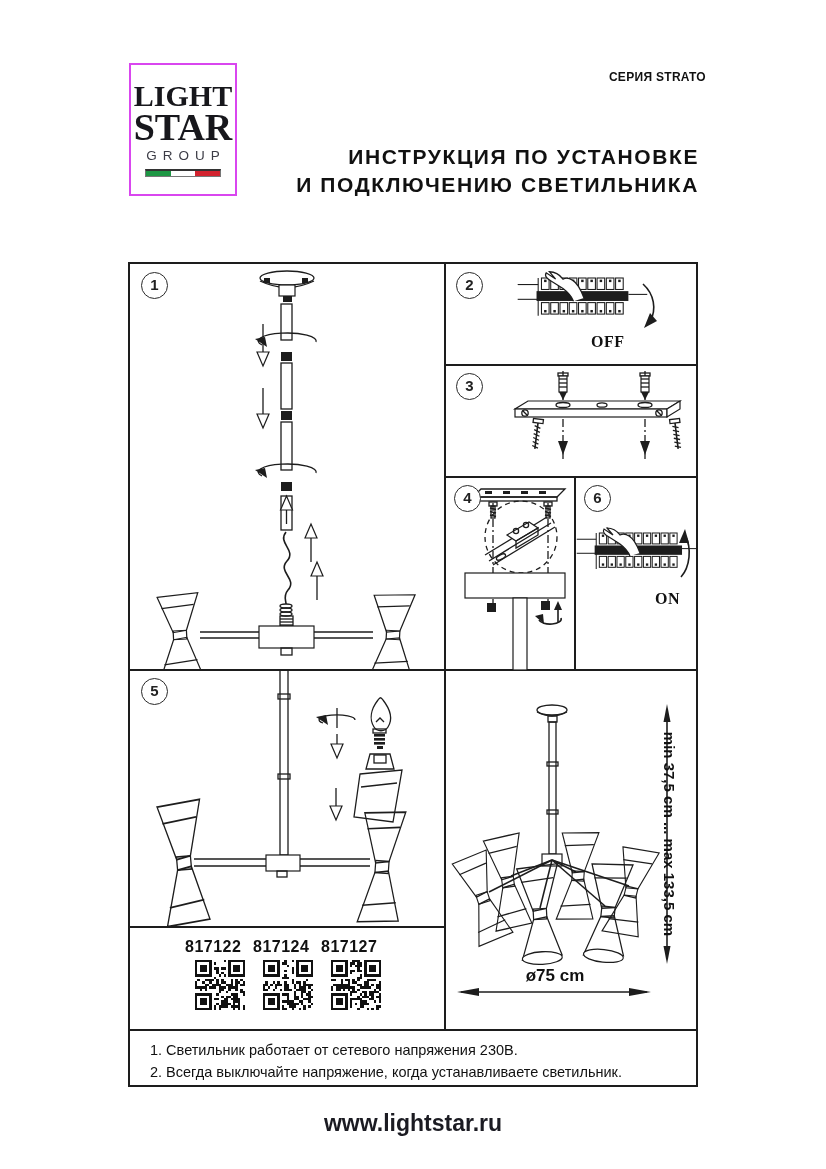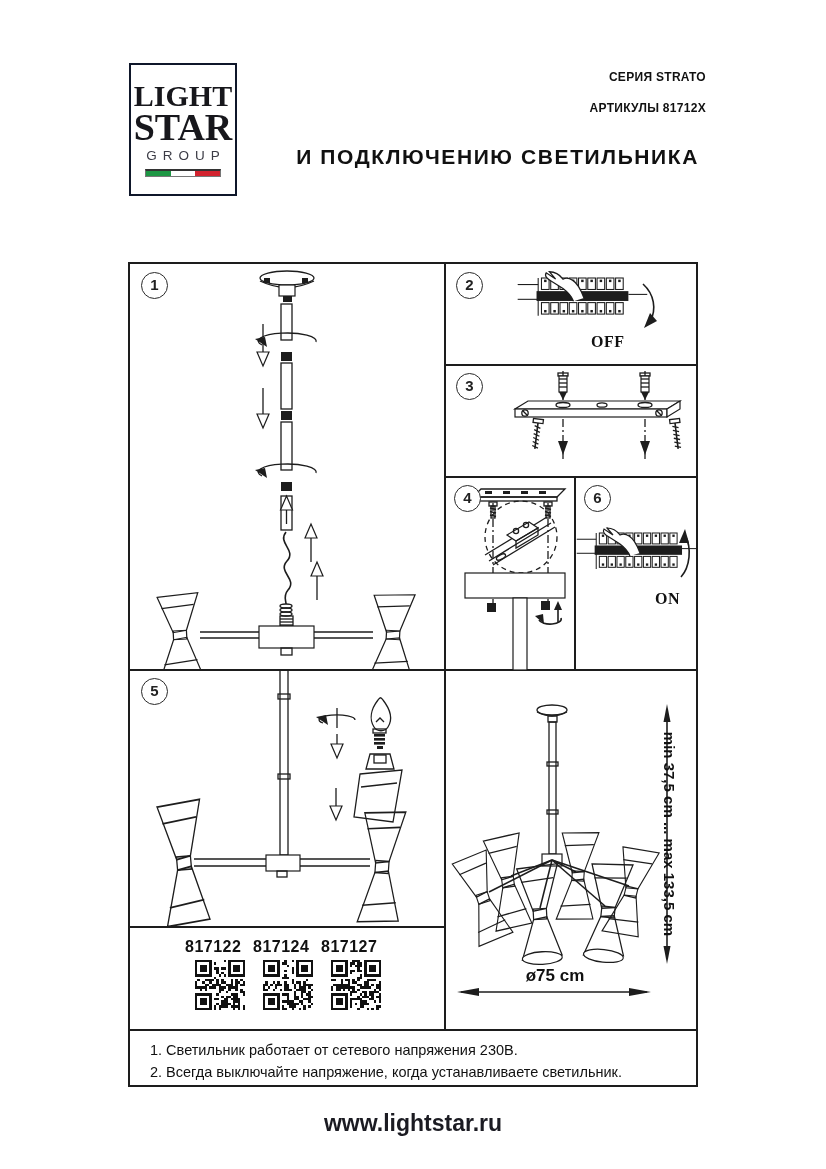--- a/index.html
+++ b/index.html
@@ -2,21 +2,21 @@
 <html><head>
 <meta charset="utf-8">
 <style>
   * { margin:0; padding:0; box-sizing:border-box; }
   html,body { background:#ffffff; }
   .sheet { position:relative; width:826px; height:1169px; background:#fff;
            font-family:"Liberation Sans", sans-serif; color:#111; overflow:hidden; }
 
   
   .logo { position:absolute; left:129px; top:63px; width:108px; height:133px;
-          border:2px solid #0f172a; background:#fff; text-align:center; padding-top:17px; }
+          border:2px solid #d946ef; background:#fff; text-align:center; padding-top:17px; }
   .logo .l1 { font-family:"Liberation Serif", serif; font-weight:bold; font-size:30px; line-height:27px; color:#17171c; }
   .logo .l2 { font-family:"Liberation Serif", serif; font-weight:bold; font-size:38px; line-height:36px; color:#17171c; }
   .logo .l3 { font-size:13.5px; letter-spacing:6px; color:#3c3c46; margin-top:3px; text-indent:6px; }
   .flag { width:76px; height:8px; margin:6px auto 0; display:flex; border:1px solid #777; border-top:2px solid #333; }
   .flag div { flex:1; }
 
   .hdr-top { position:absolute; top:62px; right:120px; text-align:right;
              font-size:12px; font-weight:bold; line-height:31px; letter-spacing:0.3px; }
   .hdr-instr { position:absolute; top:143px; right:127px; text-align:right;
                font-size:21px; font-weight:bold; line-height:28px; letter-spacing:1.6px; }
@@ -66,23 +66,23 @@
     <div class="l3">GROUP</div>
     <div class="flag">
       <div id="fg" style="background: rgb(29, 151, 68);"></div>
       <div id="fw" style="background: rgb(255, 255, 255);"></div>
       <div id="fr" style="background: rgb(210, 35, 47);"></div>
     </div>
   </div>
 
   <div class="hdr-top">
     <div>СЕРИЯ STRATO</div>
-    <div>АРТИКУЛЫ 81712X</div>
   </div>
   <div class="hdr-instr">
+    <div>ИНСТРУКЦИЯ ПО УСТАНОВКЕ</div>
     <div>И ПОДКЛЮЧЕНИЮ СВЕТИЛЬНИКА</div>
   </div>
 
   <div class="grid">
     <svg class="gridlines" width="566" height="821">
       <g stroke="#1d1d1d" stroke-width="2">
         <line x1="315" y1="0" x2="315" y2="766"></line>
         <line x1="0" y1="406" x2="566" y2="406"></line>
         <line x1="315" y1="101" x2="566" y2="101"></line>
         <line x1="315" y1="213" x2="566" y2="213"></line>

